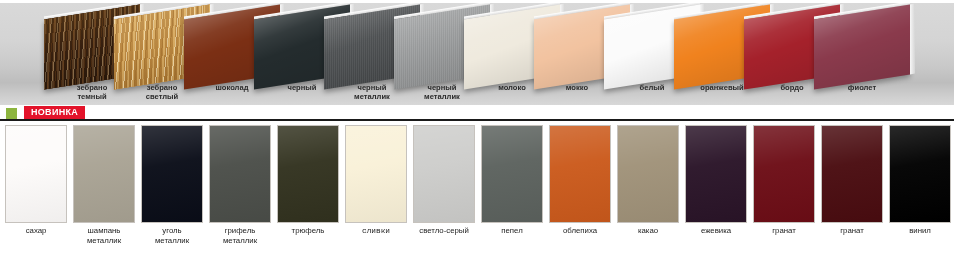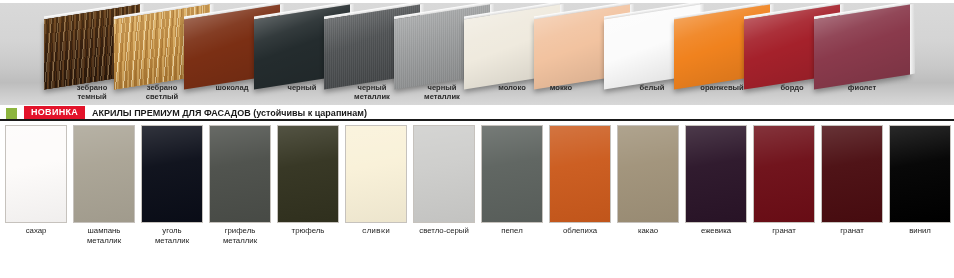--- a/index.html
+++ b/index.html
@@ -194,21 +194,21 @@
       <div class="lbl1" style="left: 469px; z-index: 99;">
         <div>молоко</div>
       </div>
       <div class="panel" style="left: 534px; z-index: 8;">
         <div class="toprail"></div>
         <div class="face" style="background: rgb(242, 195, 160);">
           <div class="sheen-gloss" style="position: absolute; inset: 0px;"></div>
         </div>
         <div class="edge"></div>
       </div>
-      <div class="lbl1" style="left: 518px; z-index: 99;">
+      <div class="lbl1" style="left: 534px; z-index: 99;">
         <div>мокко</div>
       </div>
       <div class="panel" style="left: 604px; z-index: 9;">
         <div class="toprail"></div>
         <div class="face" style="background: rgb(251, 251, 251);">
           <div class="sheen-gloss" style="position: absolute; inset: 0px;"></div>
         </div>
         <div class="edge"></div>
       </div>
       <div class="lbl1" style="left: 609px; z-index: 99;">
@@ -242,21 +242,20 @@
         <div class="edge"></div>
       </div>
       <div class="lbl1" style="left: 819px; z-index: 99;">
         <div>фиолет</div>
       </div>
     </div>
 
   <div class="section-head">
     <span class="head-marker" style="background: rgb(141, 181, 63);"></span>
     <span class="badge-new" style="background: rgb(227, 19, 42);">НОВИНКА</span>
-    <span class="head-title-2">АКРИЛЫ ПРЕМИУМ ДЛЯ ФАСАДОВ (устойчивы к царапинам)</span>
     <span class="head-rule"></span>
   </div>
 
   <div class="row2" id="row2">
       <div class="sw" style="left: 5px; background: rgb(253, 251, 250);">
         <div class="glass"></div>
       </div>
       <div class="lbl2" style="left: -7px;">
         <div>сахар</div>
       </div>

